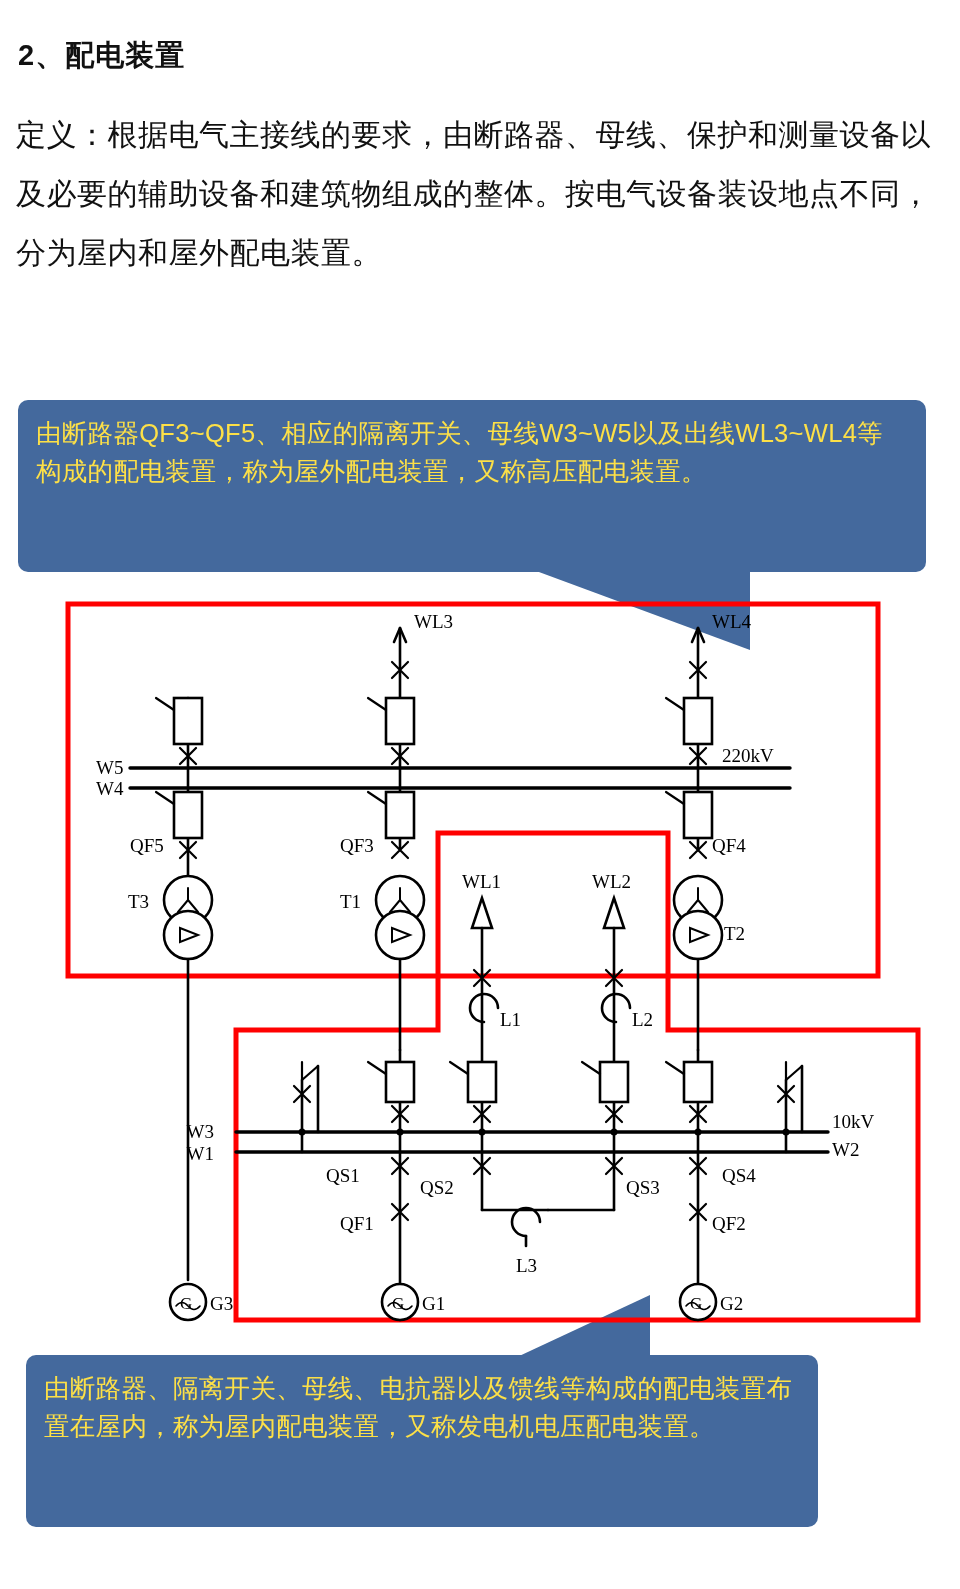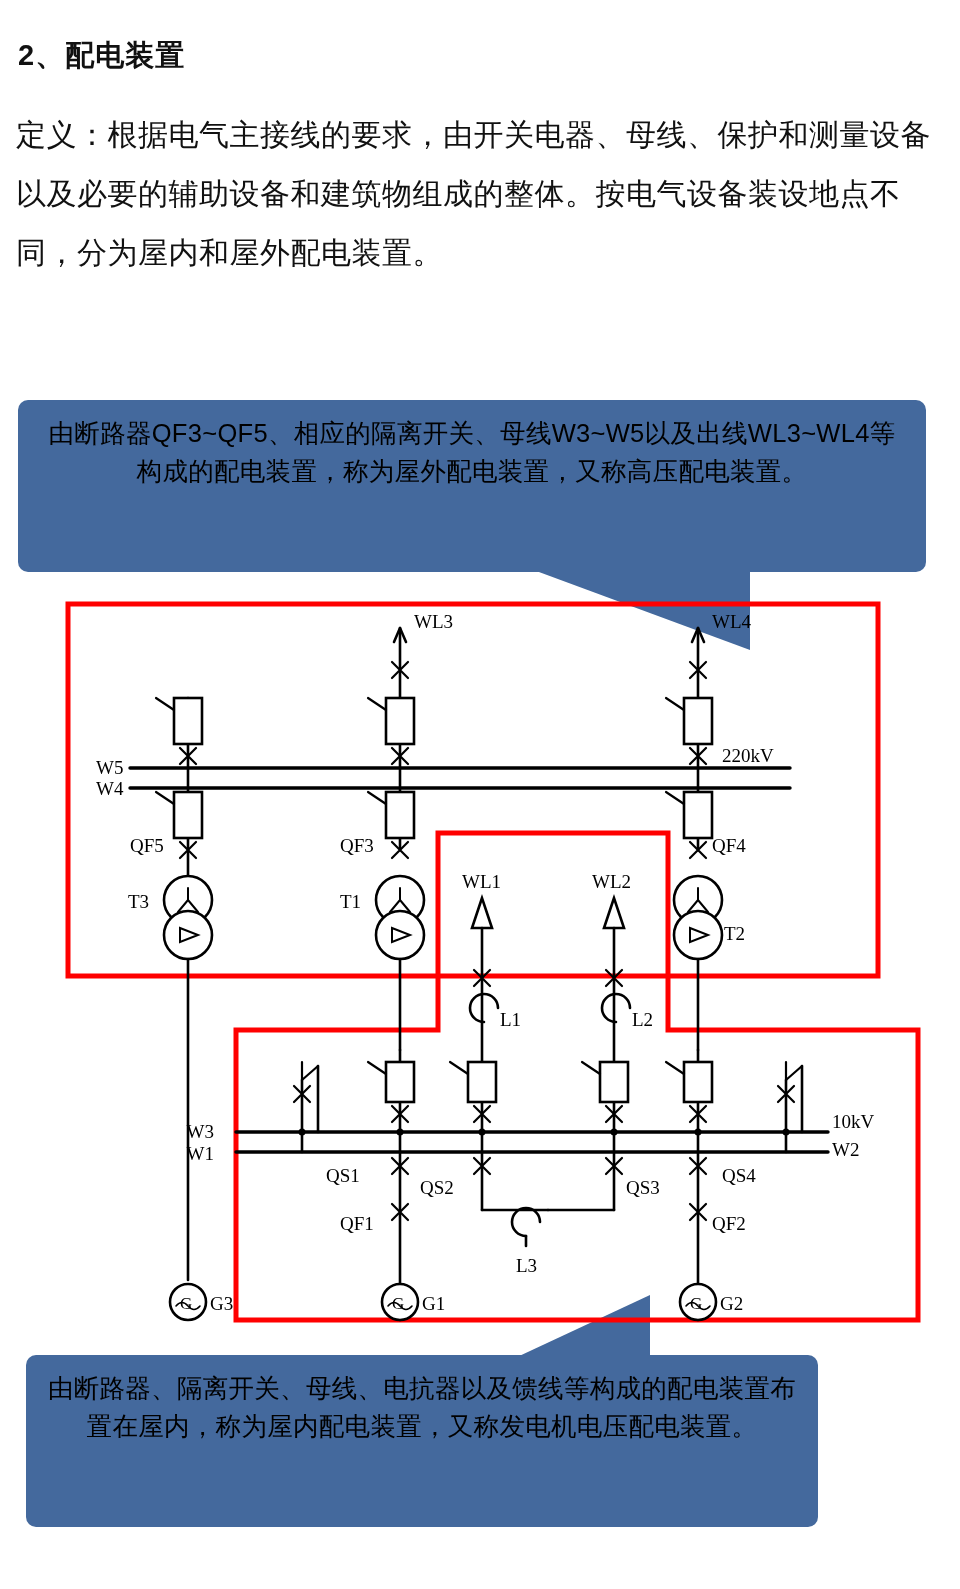--- a/index.html
+++ b/index.html
@@ -36,28 +36,27 @@
     top: 105px;
     width: 930px;
     font-size: 30px;
     line-height: 59px;
     color: #111;
     letter-spacing: 0.5px;
   }
   .callout {
     position: absolute;
     background: #44699d;
-    color: #000000;
+    color: #fde047;
     border-radius: 10px;
     box-sizing: border-box;
     padding: 14px 18px 10px 18px;
     font-size: 25.5px;
     line-height: 38px;
     letter-spacing: 0.3px;
-    text-align: center;
   }
   #callout-top {
     left: 18px;
     top: 400px;
     width: 908px;
     height: 172px;
   }
   #callout-bottom {
     left: 26px;
     top: 1355px;
@@ -95,21 +94,21 @@
   }
   .diagram svg { display: block; }
 </style>
 </head>
 <body>
 
 <div class="page">
 
   <div class="heading">2、配电装置</div>
 
-  <div class="intro">定义：根据电气主接线的要求，由开关电器、母线、保护和测量设备以及必要的辅助设备和建筑物组成的整体。按电气设备装设地点不同，分为屋内和屋外配电装置。</div>
+  <div class="intro">定义：根据电气主接线的要求，由断路器、母线、保护和测量设备以及必要的辅助设备和建筑物组成的整体。按电气设备装设地点不同，分为屋内和屋外配电装置。</div>
 
   <div class="tail" id="tail-top"></div>
   <div class="callout" id="callout-top">由断路器QF3~QF5、相应的隔离开关、母线W3~W5以及出线WL3~WL4等构成的配电装置，称为屋外配电装置，又称高压配电装置。</div>
 
   <div class="tail" id="tail-bottom"></div>
   <div class="callout" id="callout-bottom">由断路器、隔离开关、母线、电抗器以及馈线等构成的配电装置布置在屋内，称为屋内配电装置，又称发电机电压配电装置。</div>
 
   <div class="diagram">
     <svg width="960" height="790" viewBox="0 0 960 790" xmlns="http://www.w3.org/2000/svg">
       <g fill="none" stroke="#000" stroke-width="2.6" stroke-linecap="round">

